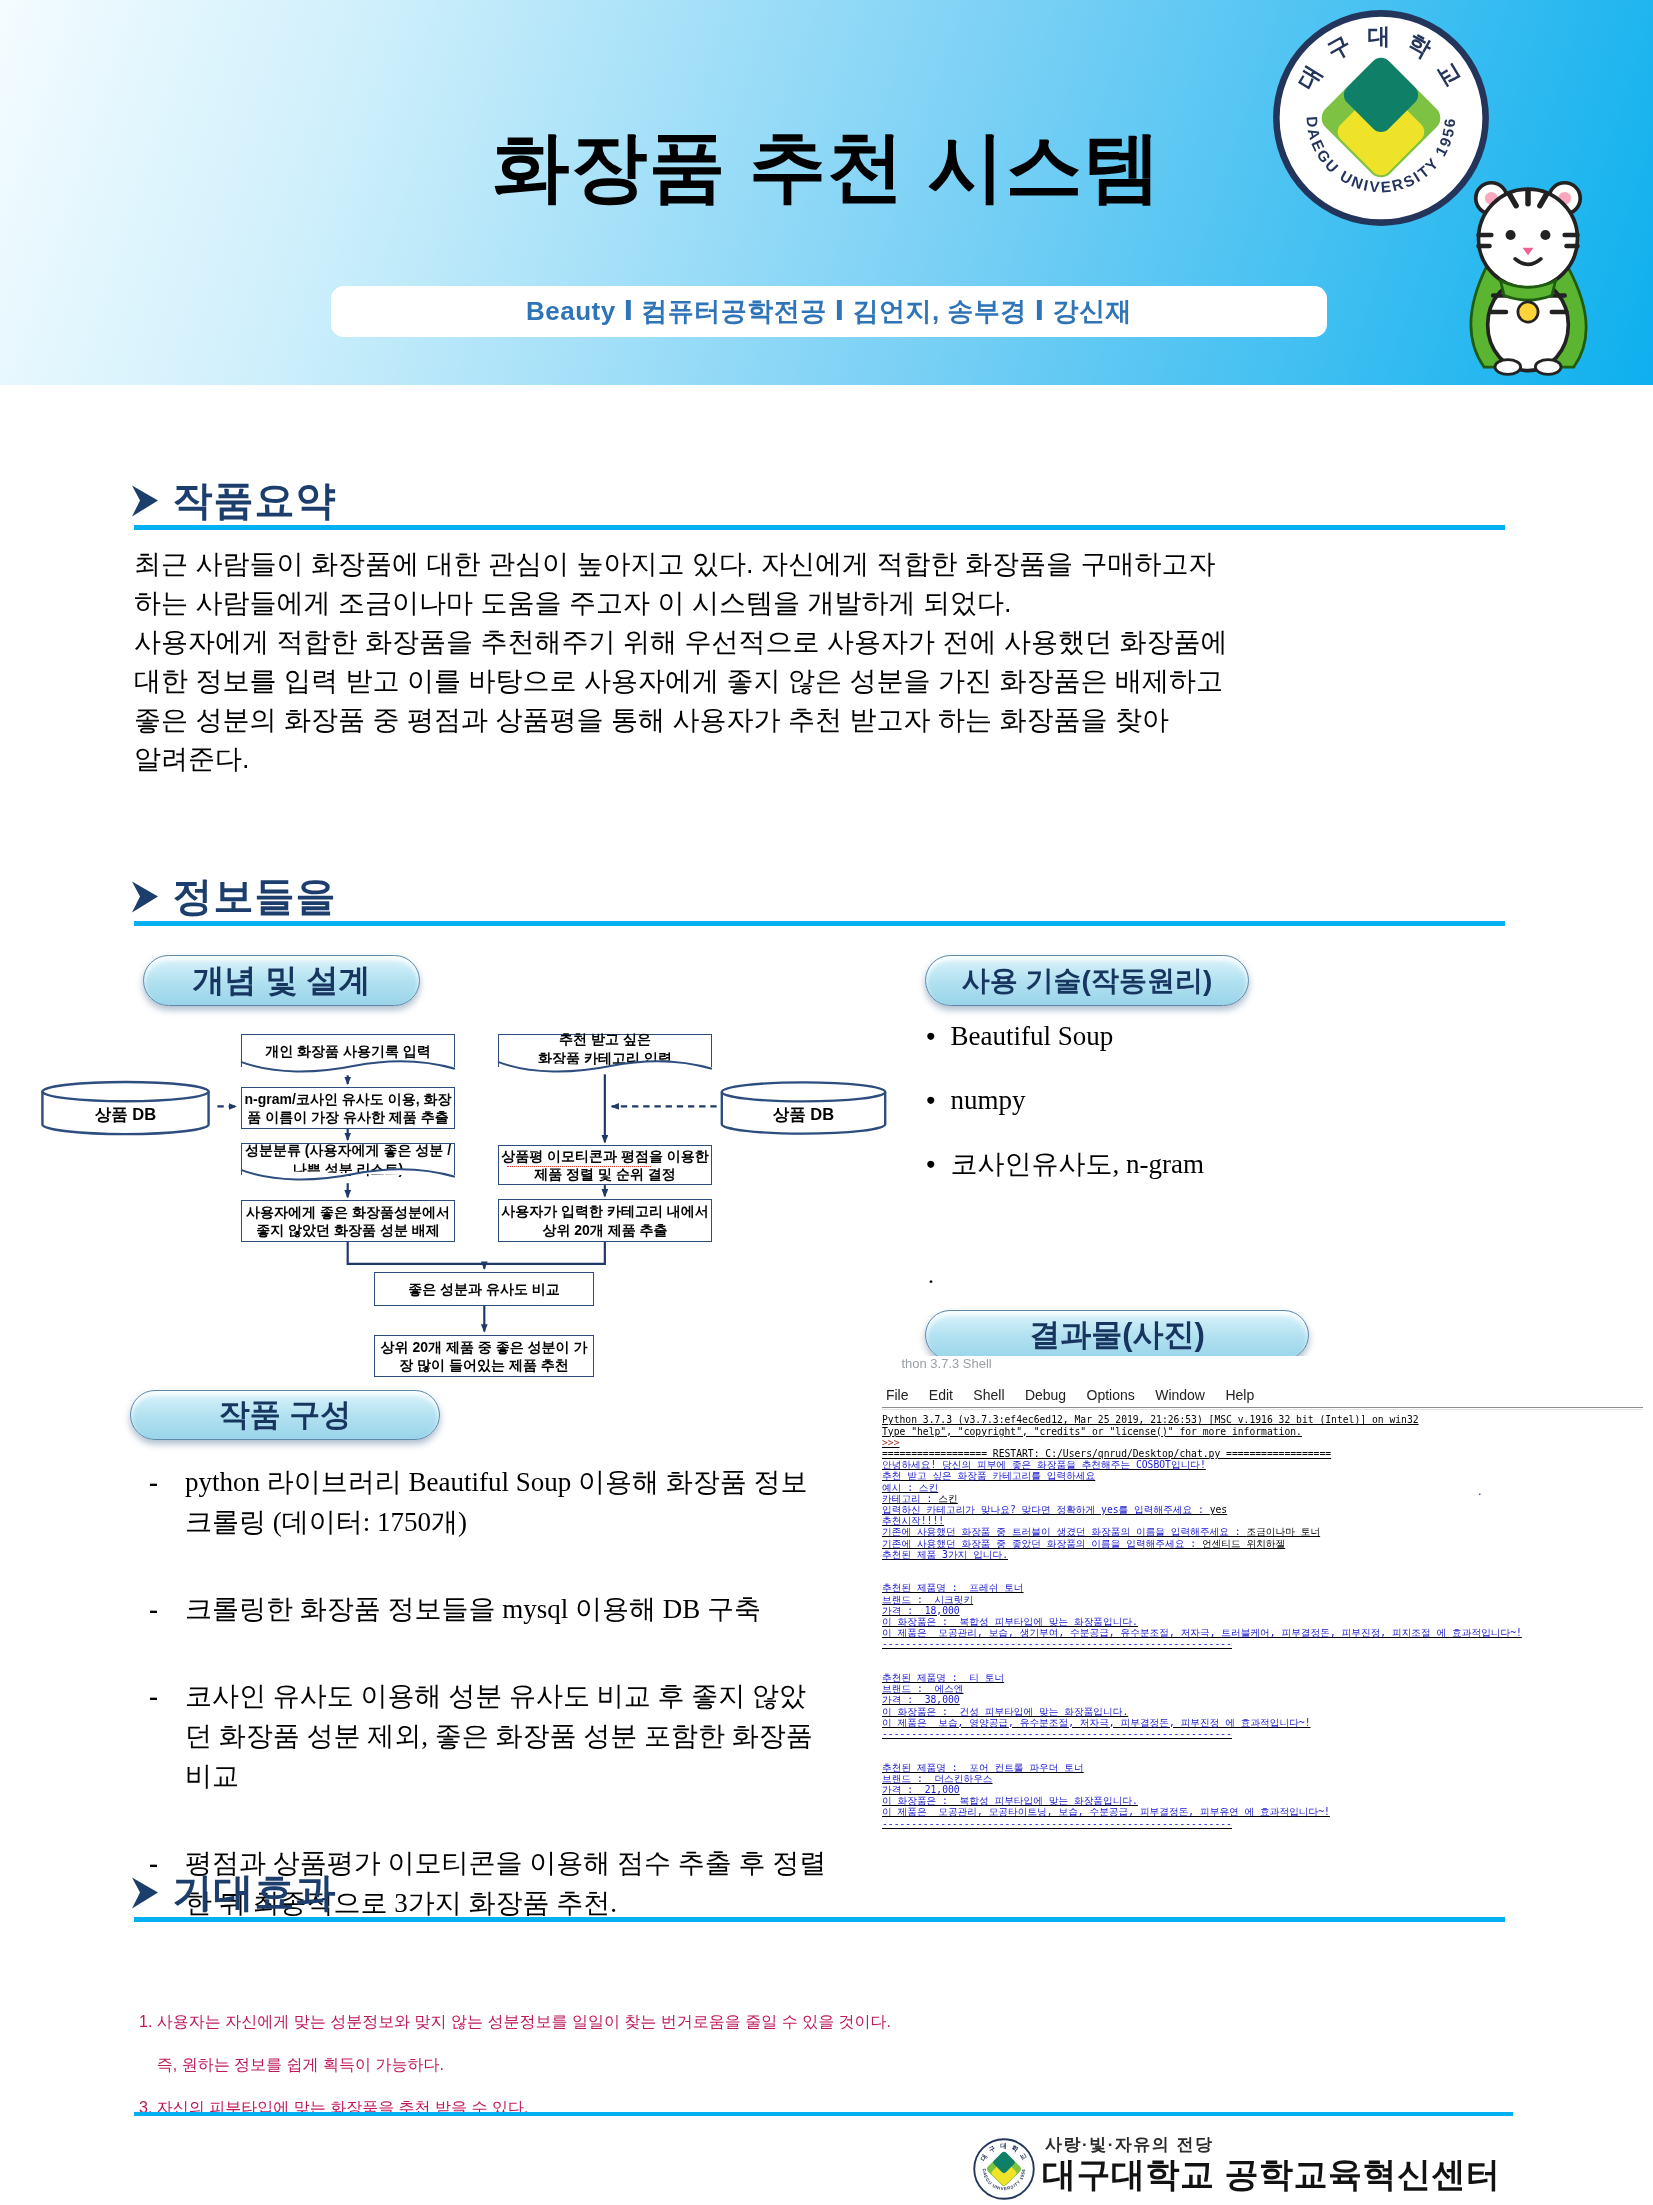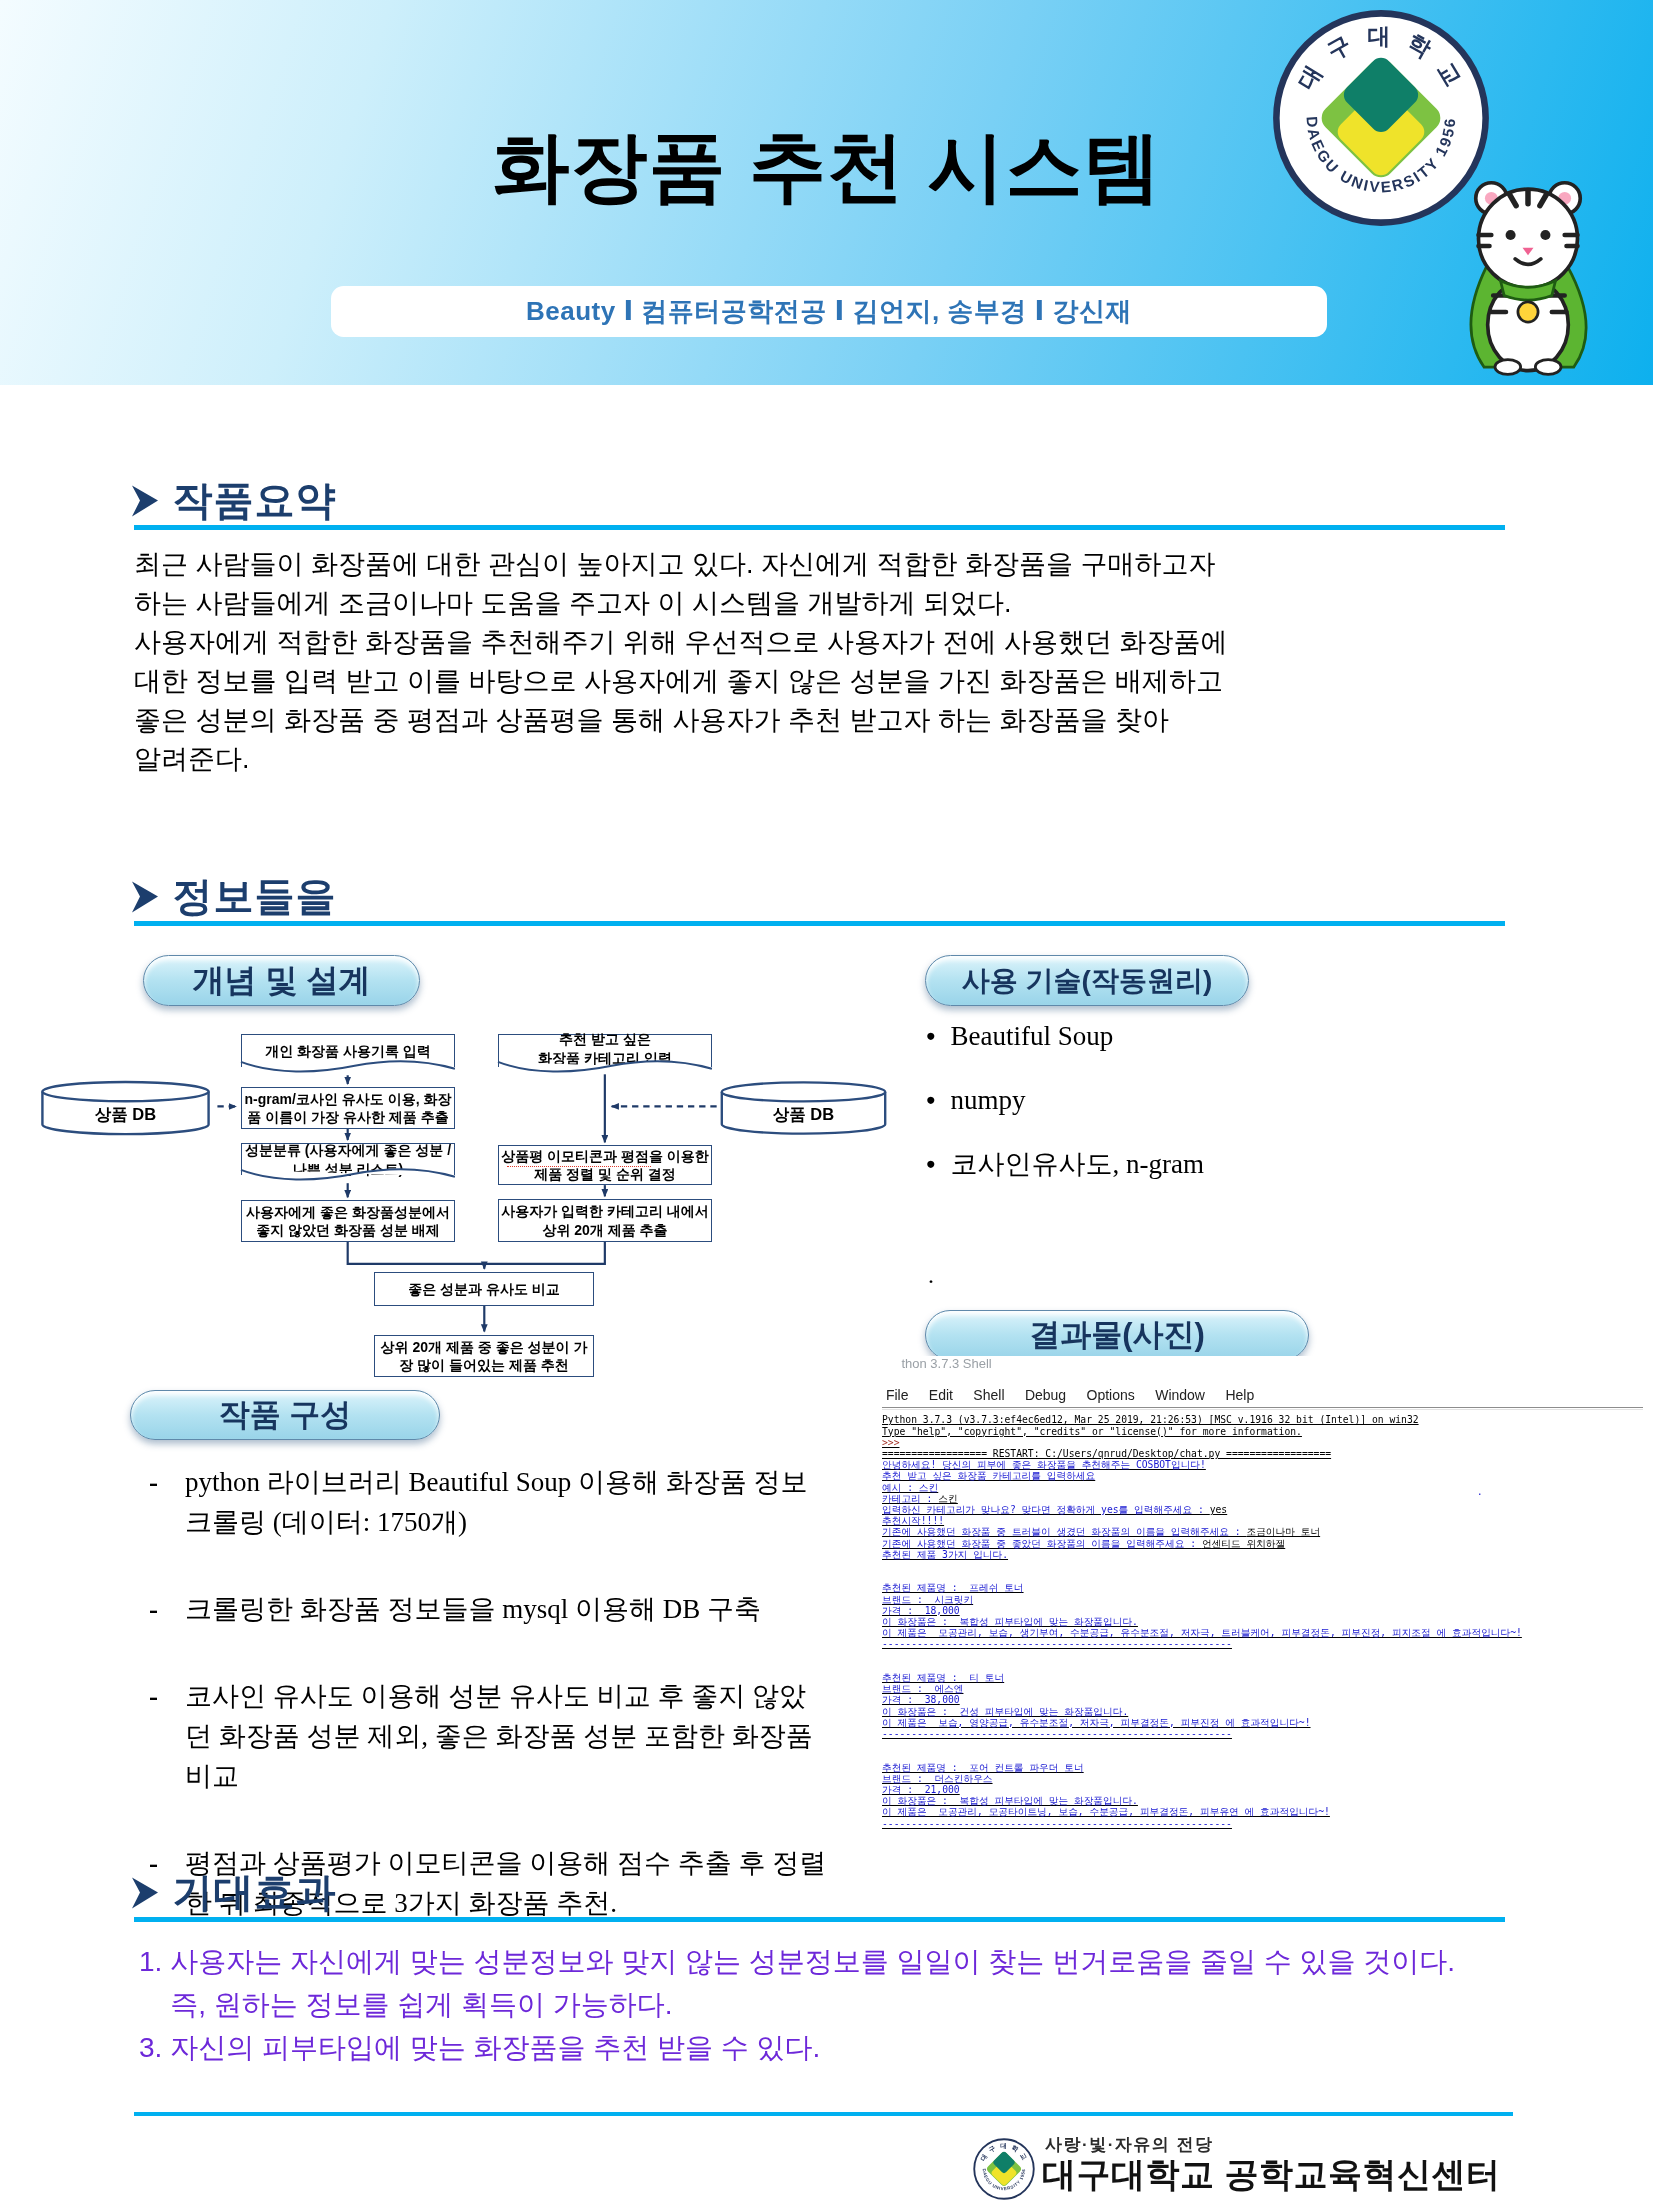--- a/index.html
+++ b/index.html
@@ -86,21 +86,21 @@
   .sh-input.u{text-decoration:underline;}
   .stray-dot-shell{position:absolute;left:1478px;top:1484px;font-size:12.6px;color:#1717d1;}
 
   
   .comp-list{position:absolute;left:146px;top:1462px;width:681px;
              font-family:"Liberation Serif","DejaVu Serif",serif;font-size:27px;line-height:40px;color:#000;}
   .comp-item{position:relative;padding-left:39px;margin-bottom:47px;}
   .comp-item::before{content:"-";position:absolute;left:2.9px;top:0;font-weight:700;}
 
   
-  .effects{position:absolute;left:139px;top:1940px;width:1439px;font-size:28px;line-height:43px;color:#6d28d9;}
+  .effects{position:absolute;left:139px;top:2000px;width:1439px;font-size:16px;line-height:43px;color:#be185d;}
   .effects div{white-space:pre-wrap;}
 
   
   #footer-line{left:134px;top:2112px;width:1379px;height:4.4px;}
   #seal-footer{left:973px;top:2138px;width:62px;height:62px;}
   .footer-slogan{position:absolute;left:1045px;top:2133px;font-size:17px;color:#2b2b2b;letter-spacing:1.5px;font-weight:600;}
   .footer-org{position:absolute;left:1042px;top:2152px;font-size:34px;font-weight:900;color:#121212;letter-spacing:0.5px;}
 </style>
 </head>
 <body>

